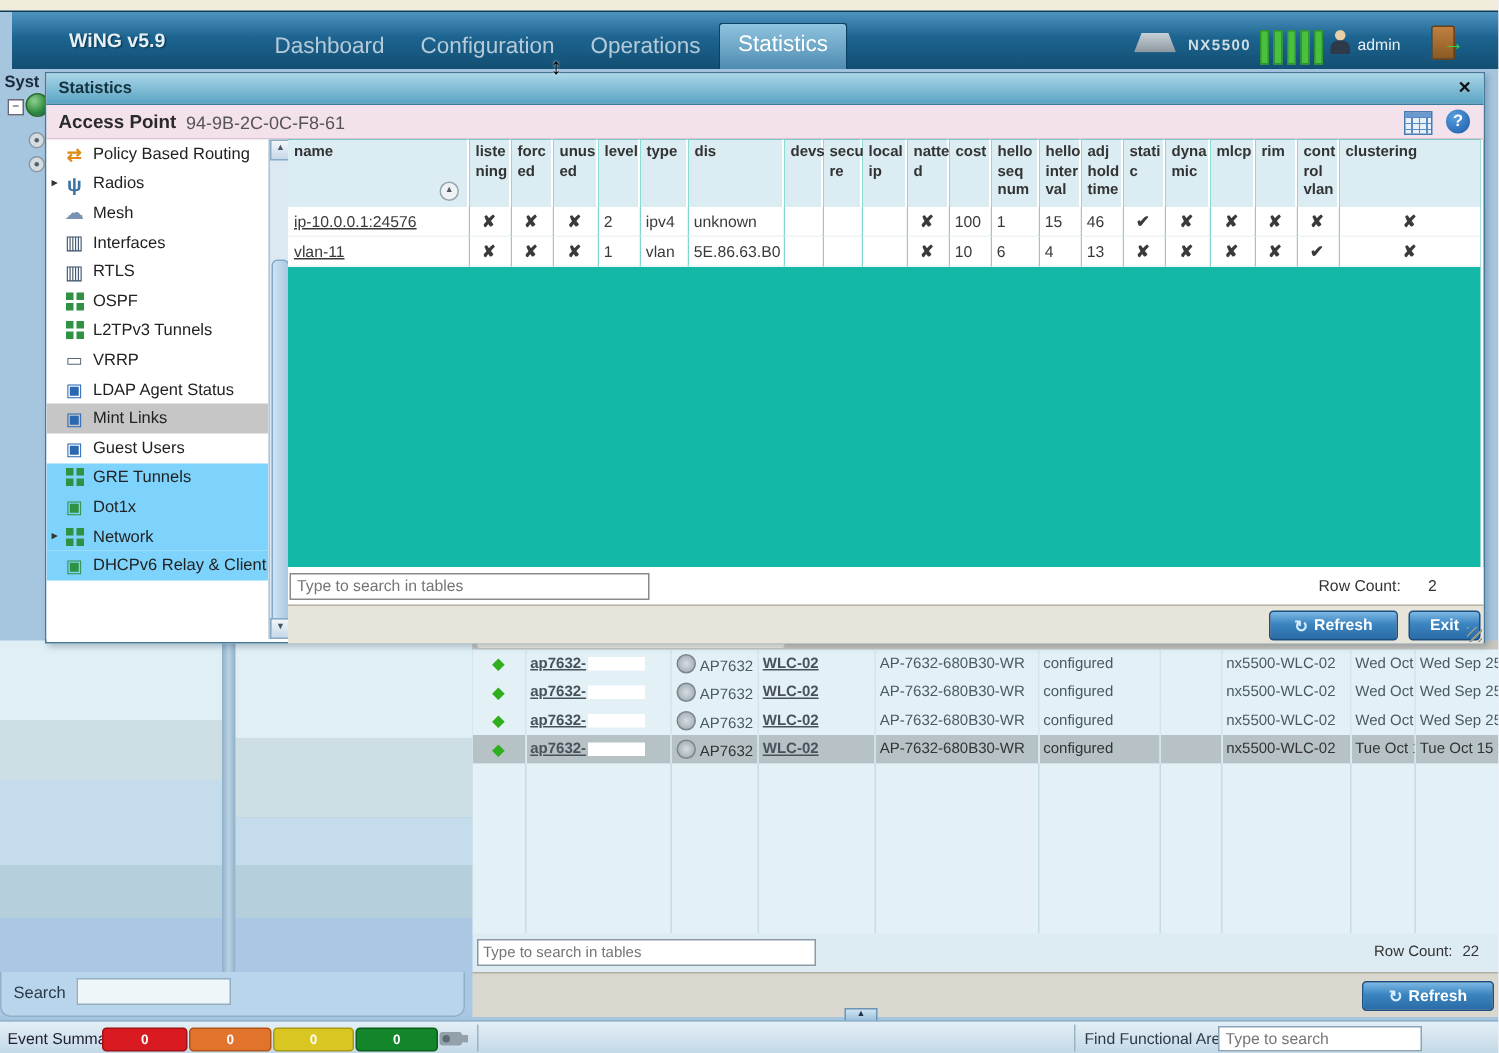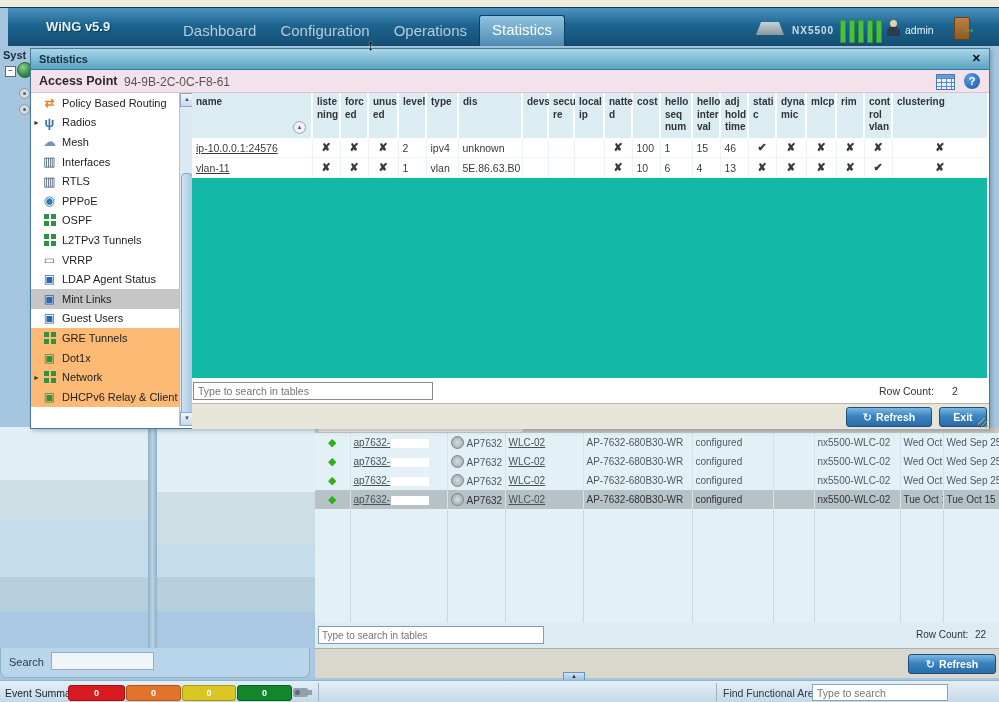--- a/index.html
+++ b/index.html
@@ -38,21 +38,21 @@
   #searchpanel .lbl{position:absolute;left:8px;top:8px;font-size:11px;color:#2a3a46}
   #searchpanel input{position:absolute;left:50px;top:4px;width:95px;height:16px;background:#eef6fa;border:1px solid #93aec2;font-size:10px;padding:0 3px}
   
   #bgscroll{left:315px;top:427px;width:684px;height:6px;background:#c9c5bf}
   #bgscroll span{position:absolute;left:3px;top:1px;width:205px;height:4px;background:#eeebe4;border-radius:2px}
   #bgrows{left:315px;top:433px;width:684px;background:#e3f1f6}
   #bgtbl{border-collapse:collapse;table-layout:fixed;width:684px}
   #bgtbl td{height:19px;font-size:10px;color:#4a5a62;padding:0 3px;border-left:1px solid #d3e5ea;overflow:hidden;white-space:nowrap}
   #bgtbl td:first-child{border-left:none}
   #bgtbl tr.sel td{background:#b6c2c6;color:#333}
-  #bgtbl a{color:#49525a;font-weight:normal;text-decoration:underline}
+  #bgtbl a{color:#49525a;font-weight:bold;text-decoration:underline}
   .diamond{color:#2fae1e;font-size:11px}
   .ap-ic{display:inline-block;width:11px;height:11px;border-radius:50%;border:1px solid #7a868e;background:radial-gradient(#d8dee2,#97a2aa);vertical-align:-2px;margin-right:3px}
   .redact{display:inline-block;width:38px;height:9px;background:#fff;margin-left:1px;vertical-align:middle}
   .dt{font-size:9.5px}
   #bggrid{left:315px;top:509px;width:684px;height:113px;background:#e3f1f6;border-bottom:1px solid #c2d8e0}
   #bggrid i{position:absolute;top:0;width:1px;height:113px;background:#c6dbe2}
   #bgsearch{left:315px;top:622px;width:684px;height:26px;background:#dcecf2}
   #bgsearch input{position:absolute;left:3px;top:4px;width:218px;height:16px;border:1px solid #8a9aa6;font-size:10px;padding:0 3px;color:#555}
   #bgsearch .rc{position:absolute;top:7px;font-size:10px;color:#333}
   #bgfooter{left:315px;top:648px;width:684px;height:29px;background:#dad7ce;border-top:1px solid #b2afa2}
@@ -70,21 +70,21 @@
   #dsub .el{position:absolute;left:8px;top:4px;font-size:12.5px;font-weight:bold;color:#2a2a2a}
   #dsub .ev{position:absolute;left:93px;top:5px;font-size:12px;color:#555}
   #gridicon{left:905px;top:4px;width:17px;height:14px;border:1px solid #4a7ab0;background-color:#e8f0fa;
     background-image:linear-gradient(#6a9ad0,#6a9ad0),repeating-linear-gradient(to right,transparent 0 4px,#5a8ac0 4px 5px),repeating-linear-gradient(to bottom,transparent 0 3px,#5a8ac0 3px 4px);
     background-size:100% 3px,100% 100%,100% 100%;background-repeat:no-repeat}
   #helpicon{left:933px;top:3px;width:16px;height:16px;border-radius:50%;background:radial-gradient(circle at 35% 30%,#58a0e0,#1858a8);color:#fff;font-size:11px;font-weight:bold;text-align:center;line-height:16px}
   
   #sbar{left:0;top:44px;width:148px;height:333px;background:#fff;overflow:hidden}
   .sitem{height:19.6px;display:flex;align-items:center;padding-left:10px;font-size:11px;color:#222;cursor:pointer}
   .sitem.sel{background:#c6c6c6}
-  .sitem.blue{background:#fdba74}
+  .sitem.blue{background:#7dd3fc}
   .exp{width:8px;margin-left:-8px;font-size:7px;color:#333}
   .ti{width:17px;height:15px;margin-right:4px;display:inline-flex;align-items:center;justify-content:center;font-size:12px;position:relative;flex:0 0 17px}
   .ti-route::before{content:"⇄";color:#e08a18;font-weight:bold}
   .ti-radio::before{content:"ψ";color:#3a72a2;font-weight:bold;font-size:13px}
   .ti-mesh::before{content:"☁";color:#7a92b2;font-size:13px}
   .ti-mon::before{content:"▥";color:#38506a;font-size:13px}
   .ti-globe::before{content:"◉";color:#2a7ac0;font-size:13px}
   .ti-nodes::before{content:"";width:5px;height:5px;background:#2f9242;box-shadow:7px 0 #2f9242,0 7px #2f9242,7px 7px #2f9242;margin:-7px 0 0 -7px}
   .ti-print::before{content:"▭";color:#5a6a78}
   .ti-warn::before{content:"⚠";color:#e8a800}
@@ -300,24 +300,20 @@
         </div>
       <div class="sitem">
           <span class="ti ti-mon"></span>
           <span>Interfaces</span>
         </div>
       <div class="sitem">
           <span class="ti ti-mon"></span>
           <span>RTLS</span>
         </div>
       <div class="sitem">
-          <span class="ti ti-globe"></span>
-          <span>PPPoE</span>
-        </div>
-      <div class="sitem">
           <span class="ti ti-nodes"></span>
           <span>OSPF</span>
         </div>
       <div class="sitem">
           <span class="ti ti-nodes"></span>
           <span>L2TPv3 Tunnels</span>
         </div>
       <div class="sitem">
           <span class="ti ti-print"></span>
           <span>VRRP</span>

